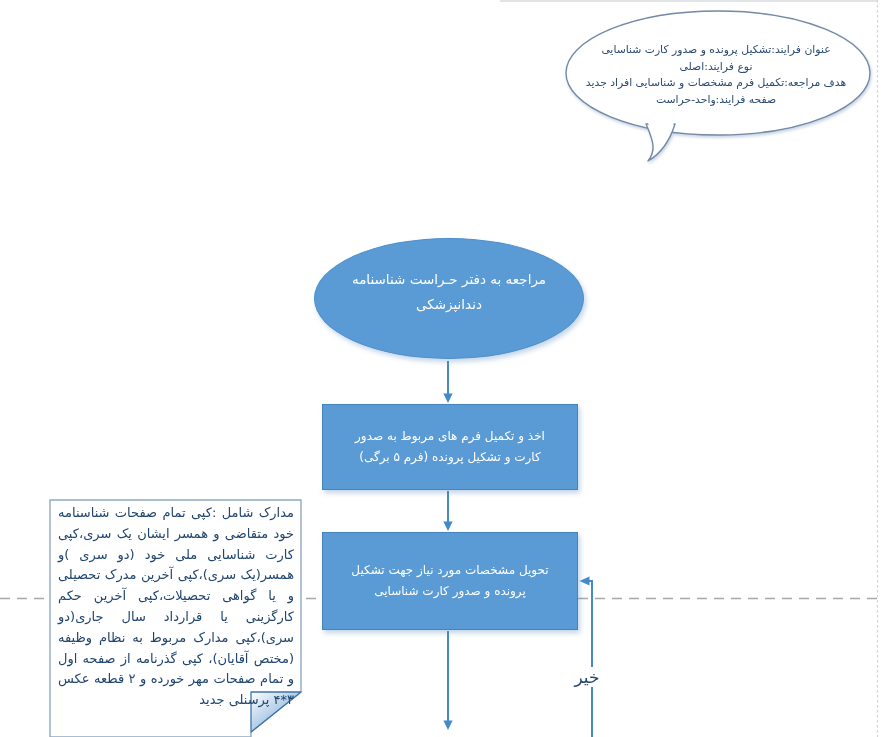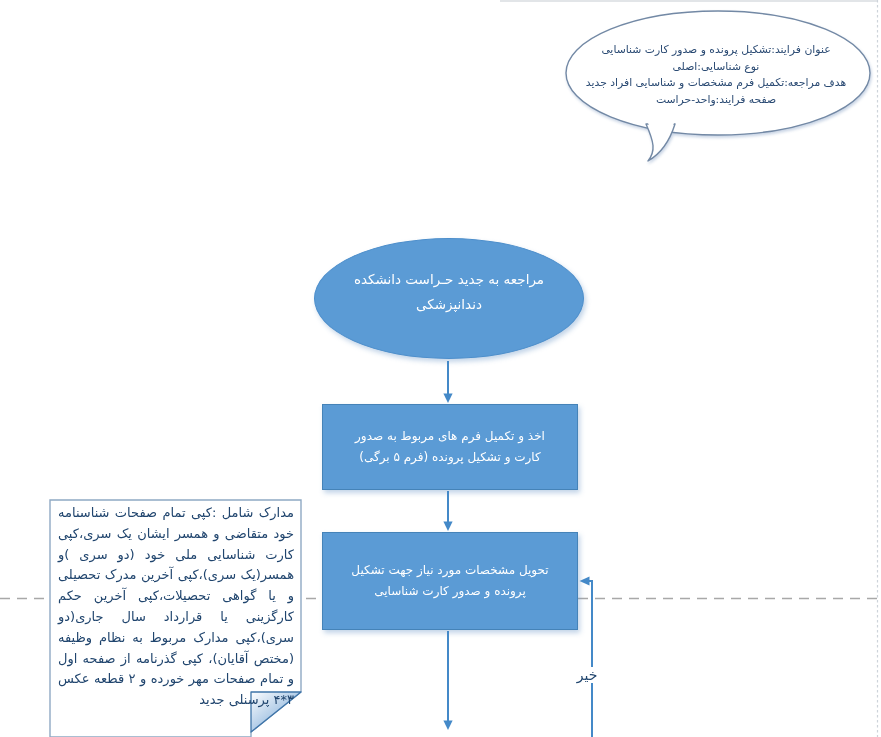--- a/index.html
+++ b/index.html
@@ -43,62 +43,62 @@
     filter:drop-shadow(1px 2px 1.5px rgba(130,158,196,.45));}
   .callout-text{
     position:absolute;left:585px;top:42px;width:262px;z-index:3;
     direction:rtl;text-align:center;
     font-size:10.8px;line-height:16.5px;color:#2A4A73;
   }
 
   .branch-label{
     position:absolute;left:573px;top:667px;width:28px;z-index:4;
     background:#ffffff;direction:rtl;text-align:center;
-    font-size:14px;color:#20456E;
+    font-size:17px;color:#20456E;
   }
 </style>
 </head>
 <body>
 
 <div class="canvas">
 
   <svg class="layer" width="881" height="737" style="z-index:0">
     <line x1="500" y1="1" x2="877" y2="1" stroke="#D8DCE1" stroke-width="1.5"></line>
     <line x1="877.5" y1="0" x2="877.5" y2="737" stroke="#CDD3DA" stroke-width="1.2" stroke-dasharray="2.5,2.5"></line>
     <line x1="0" y1="598.5" x2="881" y2="598.5" stroke="#A8A8A8" stroke-width="1.6" stroke-dasharray="10,7"></line>
   </svg>
 
   <svg class="callout-svg" width="320" height="165">
     <ellipse cx="160" cy="71" rx="152" ry="62" fill="#ffffff" stroke="#7389A5" stroke-width="1.4"></ellipse>
     <path d="M88,122 C96,140 98,149 90,159 C104,151 112,138 117,122 Z" fill="#ffffff" stroke="#7389A5" stroke-width="1.4" stroke-linejoin="round"></path>
     <path d="M90,121 L116,121 L112,130 L94,130 Z" fill="#ffffff" stroke="none"></path>
   </svg>
   <div class="callout-text">
     <div>عنوان فرایند:تشکیل پرونده و صدور کارت شناسایی</div>
-    <div>نوع شناسایی:اصلی</div>
+    <div>نوع فرایند:اصلی</div>
     <div>هدف مراجعه:تکمیل فرم مشخصات و شناسایی افراد جدید</div>
     <div>صفحه فرایند:واحد-حراست</div>
   </div>
 
   <svg class="layer" width="881" height="737" style="z-index:3">
     <g stroke="#4489C8" stroke-width="2" fill="none">
       <line x1="448" y1="361" x2="448" y2="394"></line>
       <line x1="448" y1="491" x2="448" y2="522"></line>
       <line x1="448" y1="631" x2="448" y2="721"></line>
       <polyline points="592,737 592,581 589,581"></polyline>
     </g>
     <g fill="#4489C8" stroke="none">
       <polygon points="448,403 443.4,393.5 452.6,393.5"></polygon>
       <polygon points="448,531 443.4,521.5 452.6,521.5"></polygon>
       <polygon points="448,730 443.4,720.5 452.6,720.5"></polygon>
       <polygon points="579.5,581 589.5,576.4 589.5,585.6"></polygon>
     </g>
   </svg>
 
-  <div class="flow-shape start-ellipse">مراجعه به جدید حـراست دانشکده دندانپزشکی</div>
+  <div class="flow-shape start-ellipse">مراجعه به دفتر حـراست شناسنامه دندانپزشکی</div>
 
   <div class="flow-shape proc-box step1">اخذ و تکمیل فرم های مربوط به صدور کارت و تشکیل پرونده (فرم ۵ برگی)</div>
 
   <div class="flow-shape proc-box step2">تحویل مشخصات مورد نیاز جهت تشکیل پرونده و صدور کارت شناسایی</div>
 
   <svg class="note-svg" width="258" height="238">
     <defs>
       <linearGradient id="foldGrad" x1="0" y1="0" x2="1" y2="1">
         <stop offset="0" stop-color="#FDFEFF"></stop>
         <stop offset="0.55" stop-color="#A9C7E5"></stop>

